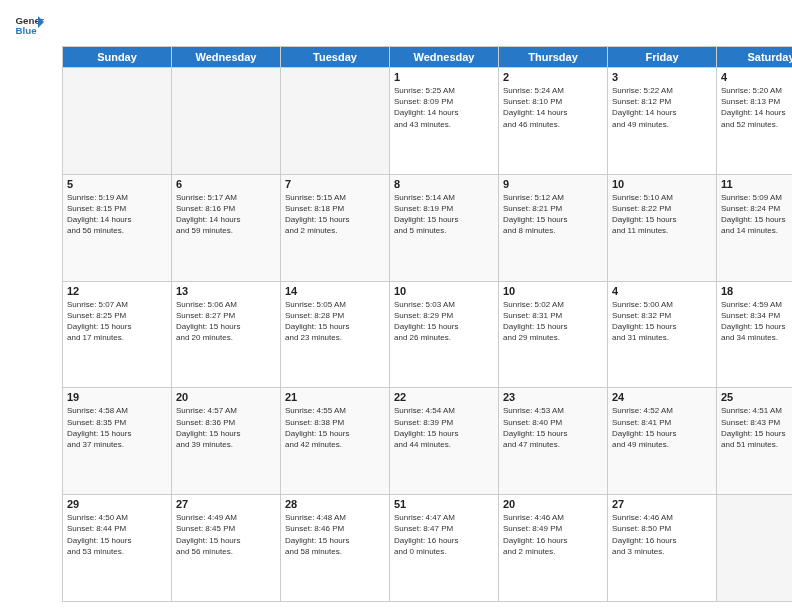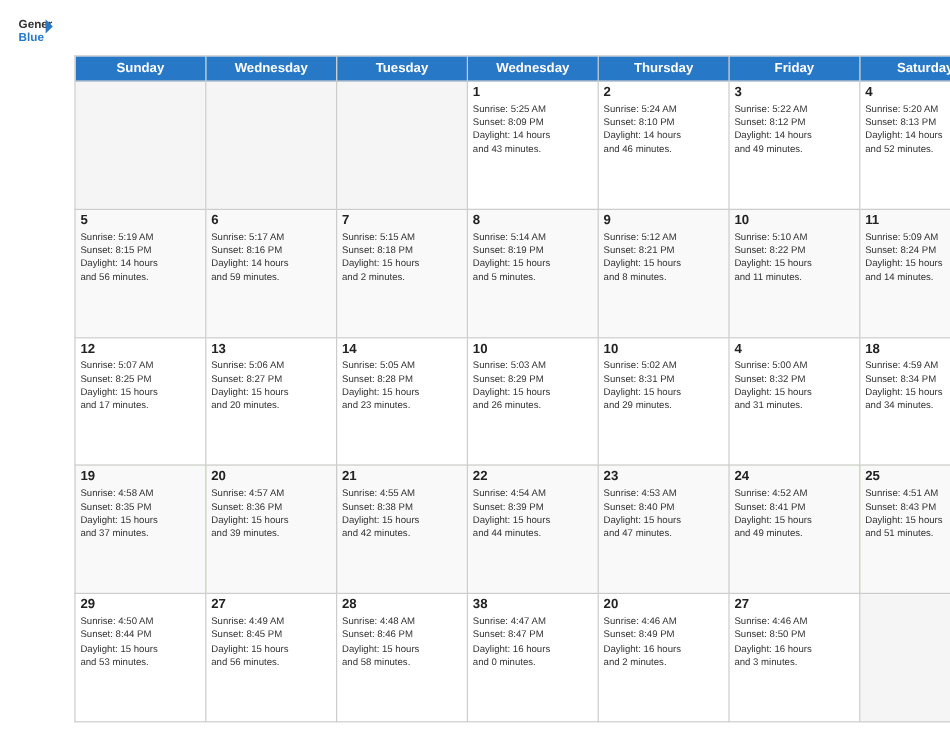--- a/index.html
+++ b/index.html
@@ -237,21 +237,21 @@
           </td>
           <td>
             <span class="day-num">27</span>
             <div class="day-info">Sunrise: 4:49 AM<br>Sunset: 8:45 PM<br>Daylight: 15 hours<br>and 56 minutes.</div>
           </td>
           <td>
             <span class="day-num">28</span>
             <div class="day-info">Sunrise: 4:48 AM<br>Sunset: 8:46 PM<br>Daylight: 15 hours<br>and 58 minutes.</div>
           </td>
           <td>
-            <span class="day-num">38</span>
+            <span class="day-num">51</span>
             <div class="day-info">Sunrise: 4:47 AM<br>Sunset: 8:47 PM<br>Daylight: 16 hours<br>and 0 minutes.</div>
           </td>
           <td>
             <span class="day-num">20</span>
             <div class="day-info">Sunrise: 4:46 AM<br>Sunset: 8:49 PM<br>Daylight: 16 hours<br>and 2 minutes.</div>
           </td>
           <td>
             <span class="day-num">27</span>
             <div class="day-info">Sunrise: 4:46 AM<br>Sunset: 8:50 PM<br>Daylight: 16 hours<br>and 3 minutes.</div>
           </td>

